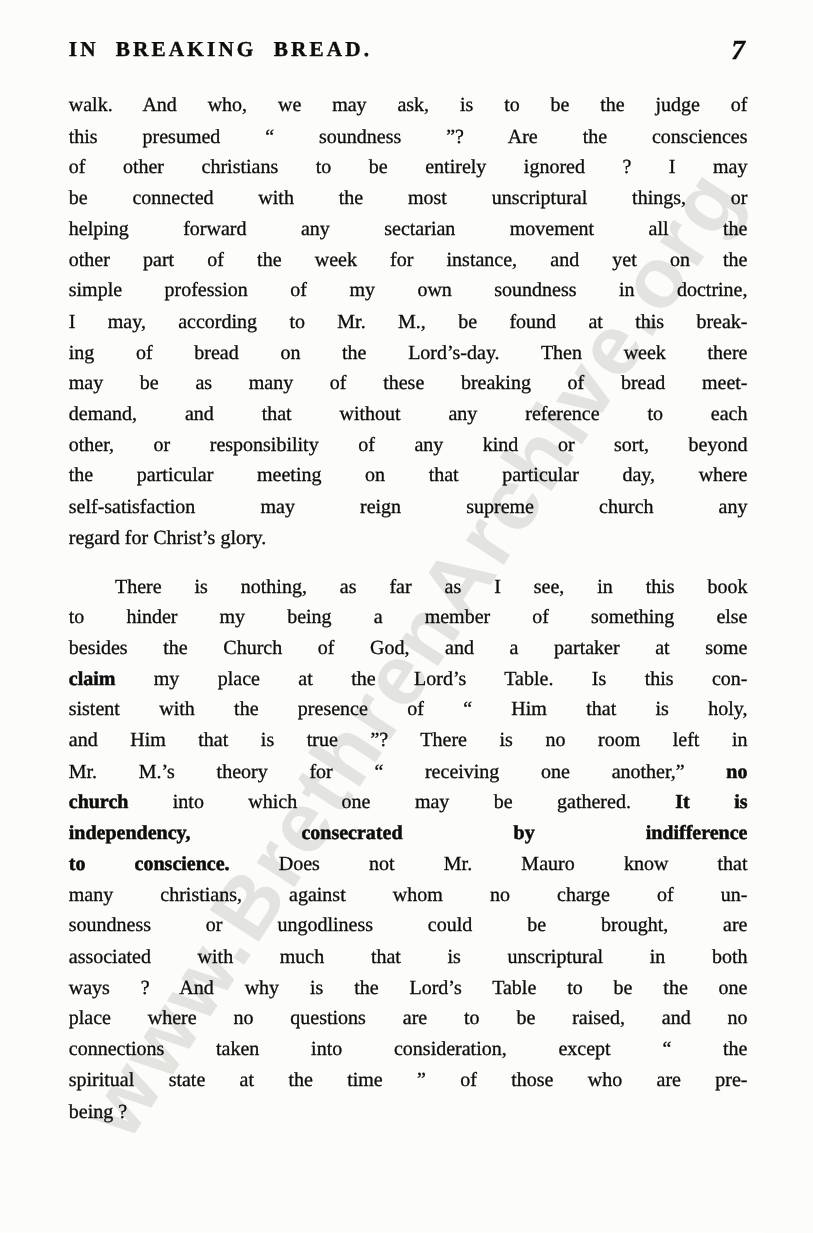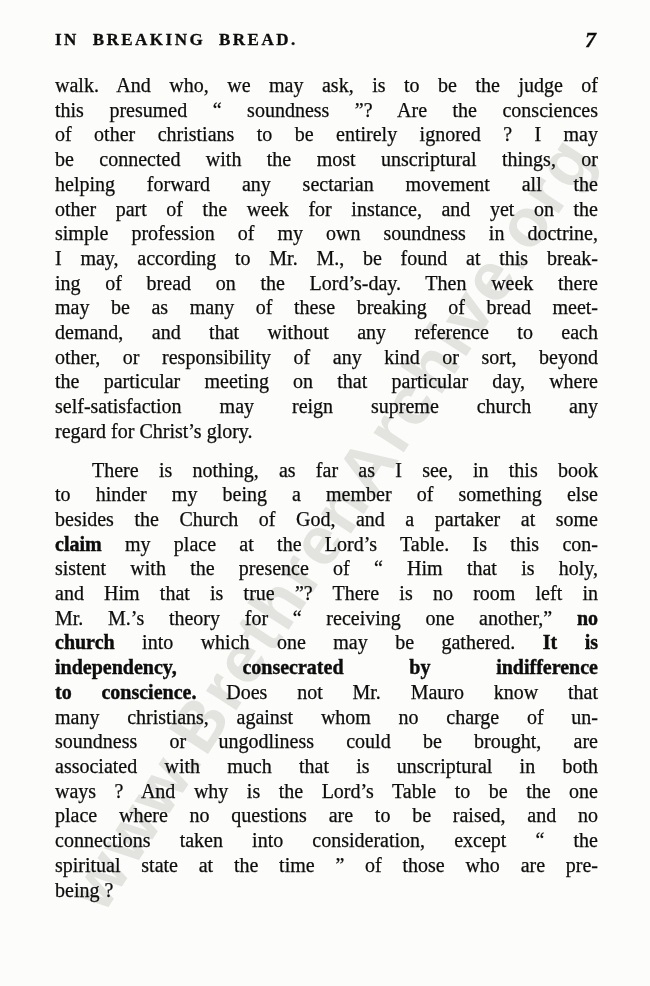--- a/index.html
+++ b/index.html
@@ -50,21 +50,21 @@
     font-style: italic;
     font-size: 22px;
     -webkit-text-stroke: 0.3px currentColor;
   }
   .text-block {
     position: absolute;
     left: 55px;
     top: 73px;
     width: 543px;
     z-index: 1;
-    font-size: 20px;
+    font-size: 16px;
   }
   .paragraph { margin: 0 0 14px 0; }
   .line {
     line-height: 24.7px;
     text-align: justify;
     text-align-last: justify;
     -webkit-text-stroke: 0.25px currentColor;
   }
   .line.last { text-align-last: left; }
   .line.indent { text-indent: 37px; }

